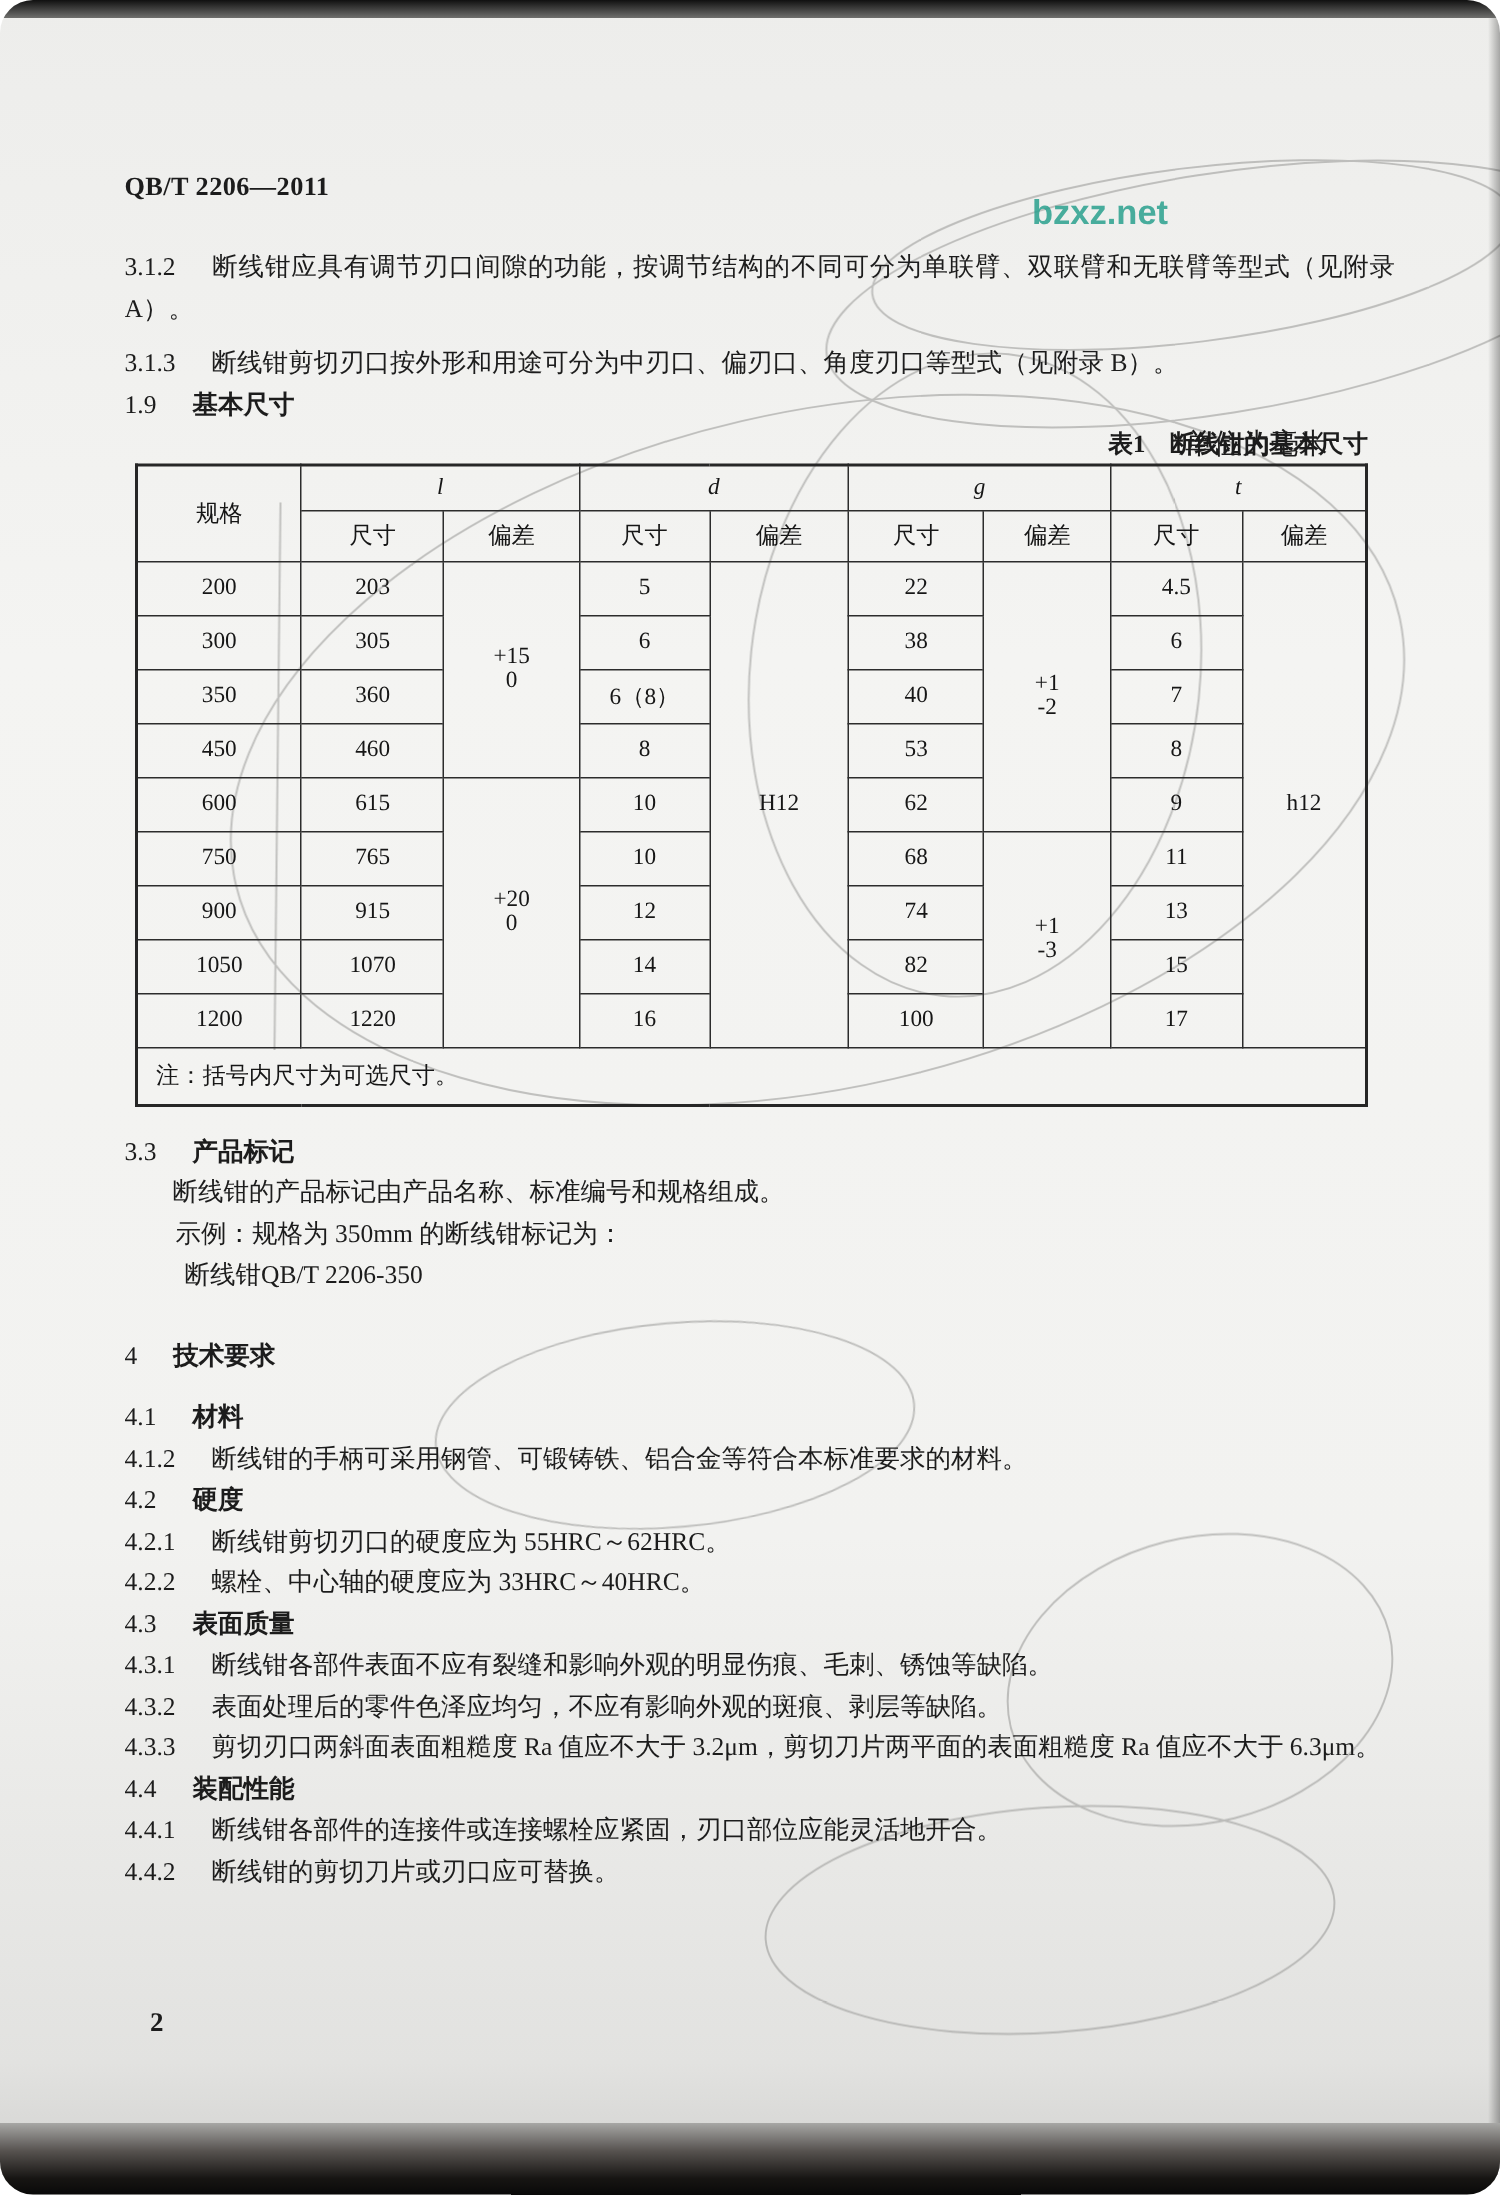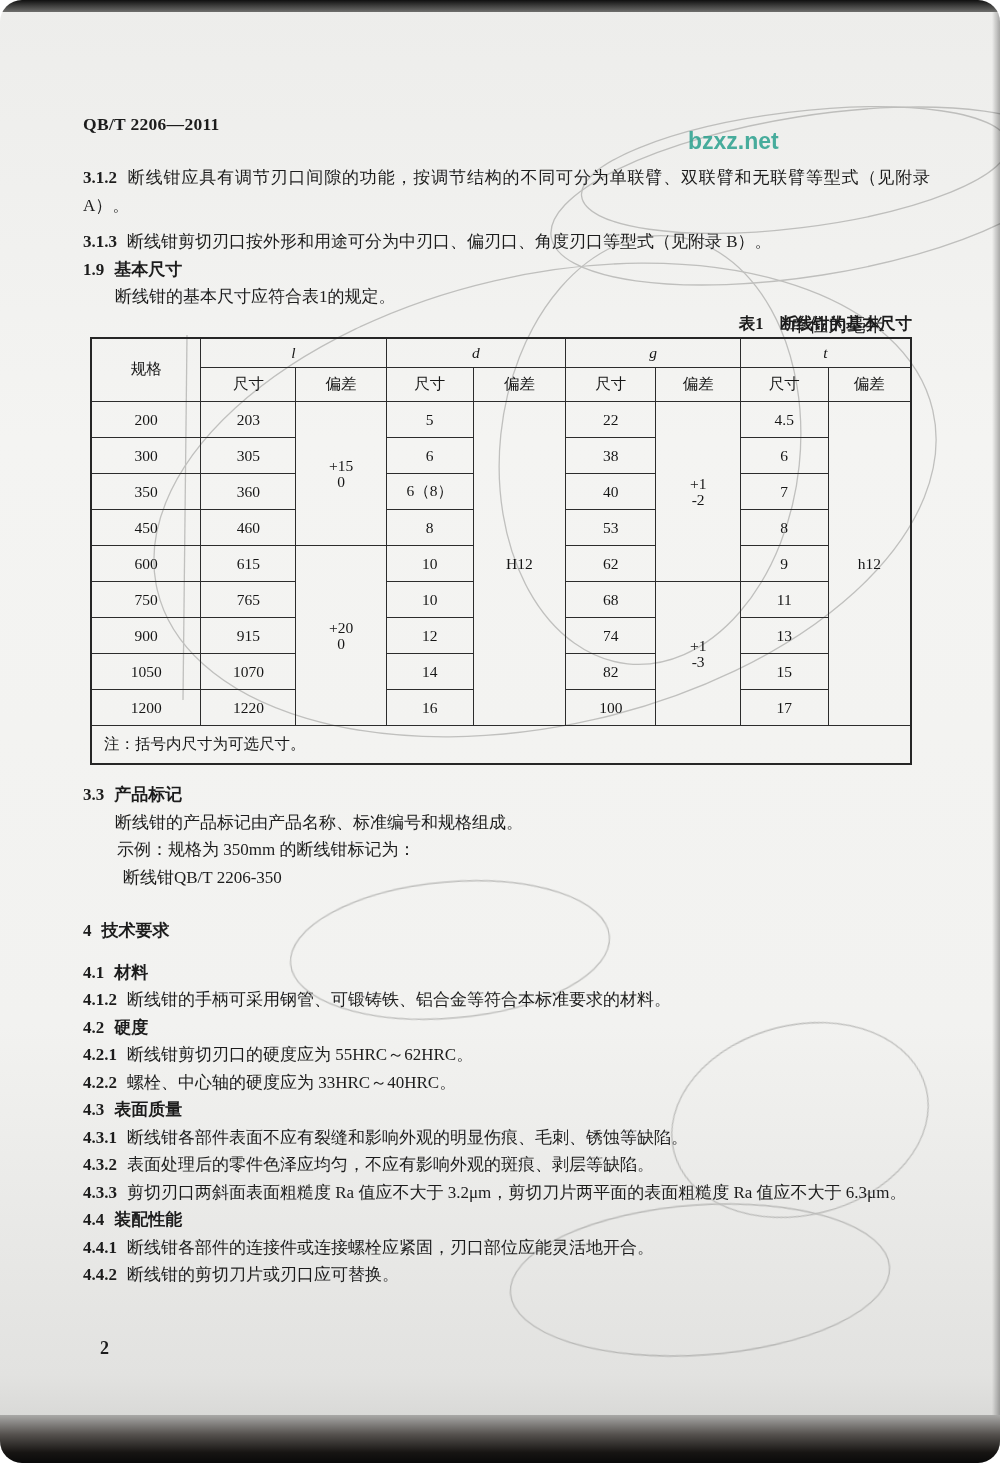--- a/index.html
+++ b/index.html
@@ -18,21 +18,21 @@
   .scan-edge-right { position:absolute; top:0; right:0; bottom:0; width:8px;
     background:linear-gradient(270deg,rgba(0,0,0,.30),rgba(0,0,0,0)); z-index:4; }
   .artifacts { position:absolute; inset:0; width:1000px; height:1463px;
     pointer-events:none; z-index:1; }
   .content { position:absolute; left:83px; width:847px; top:0; z-index:2; }
   .doc-code { margin-top:110px; font-weight:700; font-size:17.5px; line-height:28px; letter-spacing:.3px; }
   .watermark { position:absolute; left:688px; top:128px; z-index:3;
     color:#2aa08e; font-size:23px; font-weight:700; opacity:.85;
     font-family:"Liberation Sans","DejaVu Sans",sans-serif; }
   p.clause, p.plain { font-size:17px; line-height:27.5px; text-align:justify; }
-  .cnum { font-weight:700; padding-right:10px; white-space:nowrap; }
+  .cnum { font-weight:400; padding-right:24px; white-space:nowrap; }
   .heading { font-weight:700; }
   .indent { text-indent:32px; }
   .mt-p312 { margin-top:26px; }
   .mt-9 { margin-top:9px; }
   .mt-16 { margin-top:16px; }
   .mt-12 { margin-top:26px; }
   .mt-14 { margin-top:14px; }
   .ex-line { margin-left:34px; }
   .mark-line { margin-left:40px; }
   
@@ -85,21 +85,20 @@
     </p>
 
     <p class="clause mt-9">
       <span class="cnum">3.1.3</span><span>断线钳剪切刃口按外形和用途可分为中刃口、偏刃口、角度刃口等型式（见附录 B）。</span>
     </p>
 
     <p class="clause heading">
       <span class="cnum">1.9</span><span>基本尺寸</span>
     </p>
 
-    <p class="plain indent">断线钳的基本尺寸应符合表1的规定。</p>
 
     <div class="caption-row">
       <div class="tbl-caption">表1　断线钳的基本尺寸</div>
       <div class="unit-label">单位为毫米</div>
     </div>
 
     <table class="dims">
       <colgroup>
         <col style="width:13.4%">
           <col style="width:11.6%">

